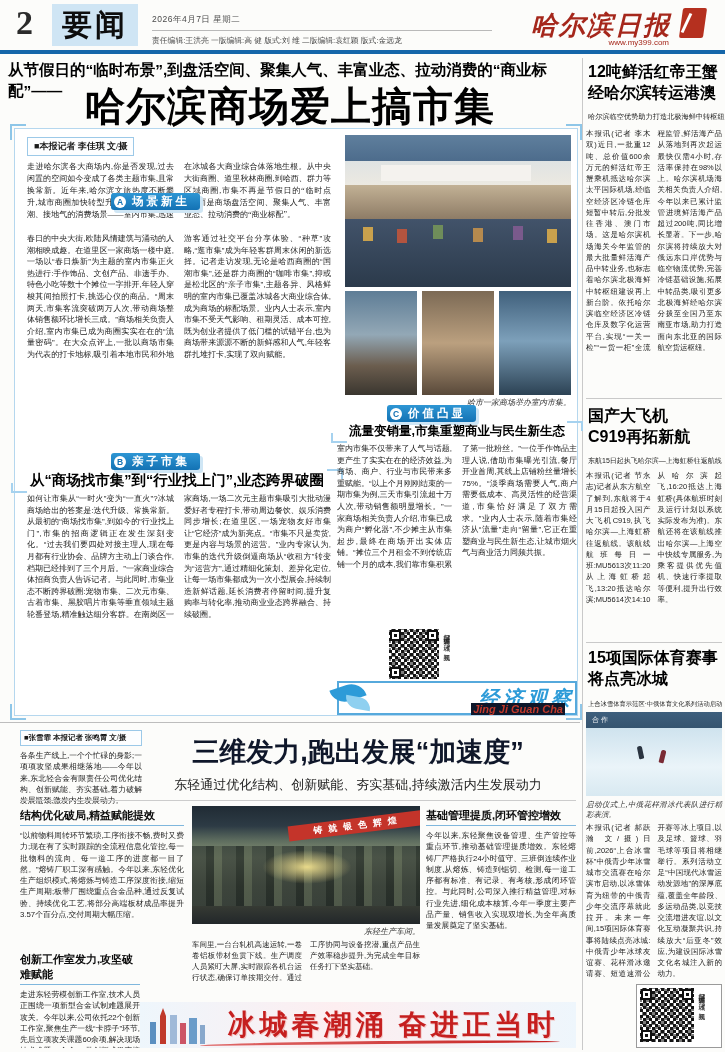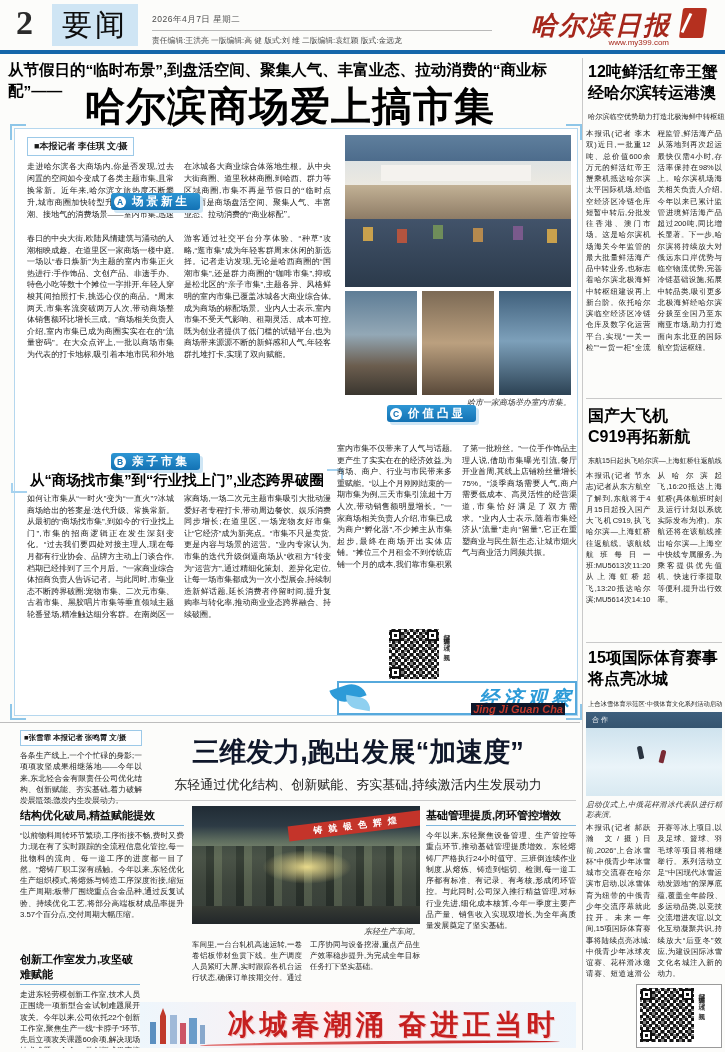--- a/index.html
+++ b/index.html
@@ -9,21 +9,21 @@
     font-family:"Liberation Sans", sans-serif; color:#1a1a1a;
   }
   .abs { position:absolute; }
   .j { text-align:justify; }
   .pre { white-space:pre-line; }
 
   
   .pagenum { left:16px; top:4px; font-size:34px; font-weight:bold; color:#2b2b2b; font-family:"Liberation Serif",serif; }
   .section-box { left:52px; top:4px; width:86px; height:42px; background:#cfe5f4;
     display:flex; align-items:center; justify-content:center;
-    font-size:30px; font-weight:400; letter-spacing:3px; color:#0d0d0d; }
+    font-size:30px; font-weight:700; letter-spacing:3px; color:#0d0d0d; }
   .dateline { left:152px; top:14px; font-size:8.5px; color:#4a4a4a; letter-spacing:.5px; }
   .editors  { left:152px; top:30px; width:340px; font-size:7.8px; color:#4a4a4a; border-top:1px solid #b9b9b9; padding-top:4px; }
   .masthead { right:54px; top:8px; font-size:26px; font-weight:bold; font-style:italic;
     color:#a5271b; font-family:"Liberation Serif",serif; letter-spacing:2px; }
   .seal { right:20px; top:8px; width:24px; height:30px; background:#b5301f; transform:skewX(-8deg); border-radius:2px; }
   .seal::after { content:""; position:absolute; left:4px; top:5px; width:3px; height:20px; background:#fff; transform:rotate(18deg); }
   .website { right:56px; top:38px; font-size:8px; color:#a5271b; }
   .blue-rule { left:0; top:50px; width:725px; height:4px; background:#1566a9; }
   .vdiv { left:582px; top:58px; width:1px; height:992px; background:#c9c9c9; }
 
@@ -201,20 +201,21 @@
     <span class="badge-letter">B</span>
     <span>亲子市集</span>
   </div>
   <div class="abs subT subB">从“商场找市集”到“行业找上门”,业态跨界破圈</div>
   <div class="abs bodyB twocol j">如何让市集从“一时火”变为“一直火”?冰城商场给出的答案是:迭代升级、常换常新。从最初的“商场找市集”,到如今的“行业找上门”,市集的招商逻辑正在发生深刻变化。“过去我们要四处对接主理人,现在每月都有行业协会、品牌方主动上门谈合作,档期已经排到了三个月后。”一家商业综合体招商负责人告诉记者。与此同时,市集业态不断跨界破圈:宠物市集、二次元市集、古着市集、黑胶唱片市集等垂直领域主题轮番登场,精准触达细分客群。在南岗区一家商场,一场二次元主题市集吸引大批动漫爱好者专程打卡,带动周边餐饮、娱乐消费同步增长;在道里区,一场宠物友好市集让“它经济”成为新亮点。“市集不只是卖货,更是内容与场景的运营。”业内专家认为,市集的迭代升级倒逼商场从“收租方”转变为“运营方”,通过精细化策划、差异化定位,让每一场市集都成为一次小型展会,持续制造新鲜话题,延长消费者停留时间,提升复购率与转化率,推动商业业态跨界融合、持续破圈。</div>
 
   <div class="abs badge badgeC">
     <span class="badge-letter">C</span>
     <span>价值凸显</span>
   </div>
+  <div class="abs subT subC">流量变销量,市集重塑商业与民生新生态</div>
   <div class="abs bodyC twocol j">室内市集不仅带来了人气与话题,更产生了实实在在的经济效益,为商场、商户、行业与市民带来多重赋能。“以上个月刚刚结束的一期市集为例,三天市集引流超十万人次,带动销售额明显增长。”一家商场相关负责人介绍,市集已成为商户“孵化器”,不少摊主从市集起步,最终在商场开出实体店铺。“摊位三个月租金不到传统店铺一个月的成本,我们靠市集积累了第一批粉丝。”一位手作饰品主理人说,借助市集曝光引流,餐厅开业首周,其线上店铺粉丝量增长75%。“淡季商场需要人气,商户需要低成本、高灵活性的经营渠道,市集恰好满足了双方需求。”业内人士表示,随着市集经济从“流量”走向“留量”,它正在重塑商业与民生新生态,让城市烟火气与商业活力同频共振。</div>
 
   <div class="abs qr-wrap qr1">
     <div class="qr" style="width:50px;height:50px;">
       <span class="finder f-tl"></span>
       <span class="finder f-tr"></span>
       <span class="finder f-bl"></span>
     </div>
     <div class="qr-caption">扫描二维码看“冰城+”视频</div>
   </div>

